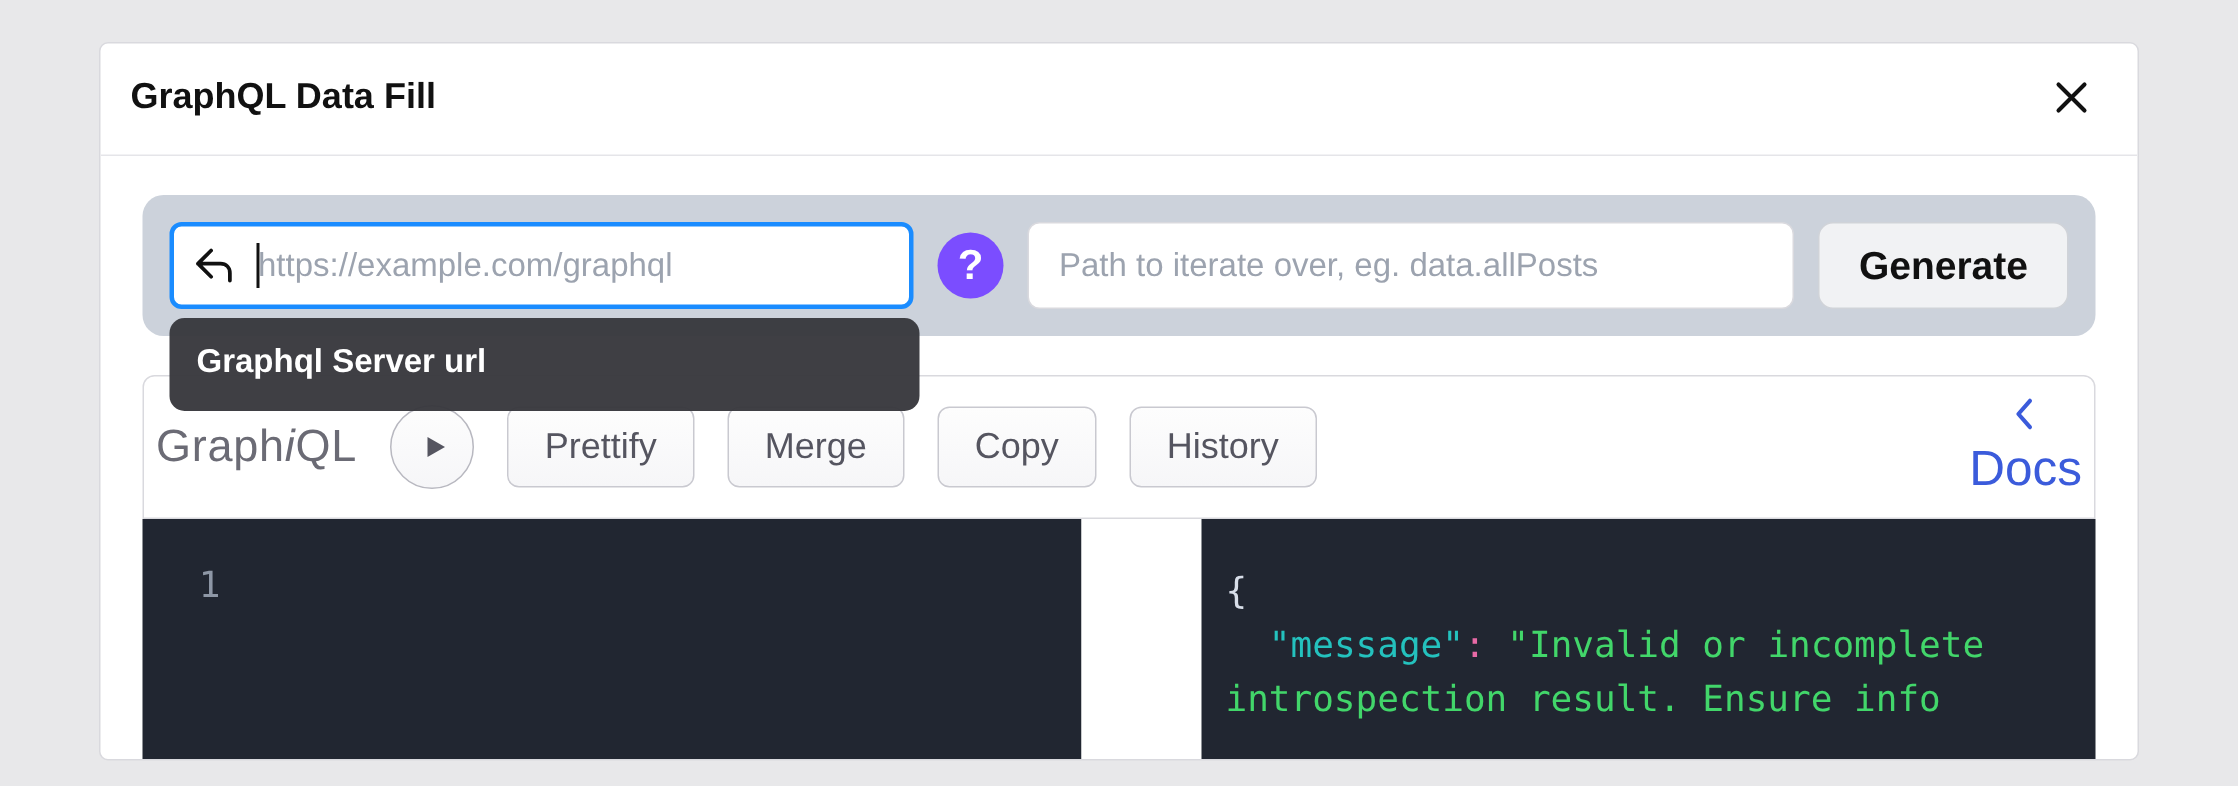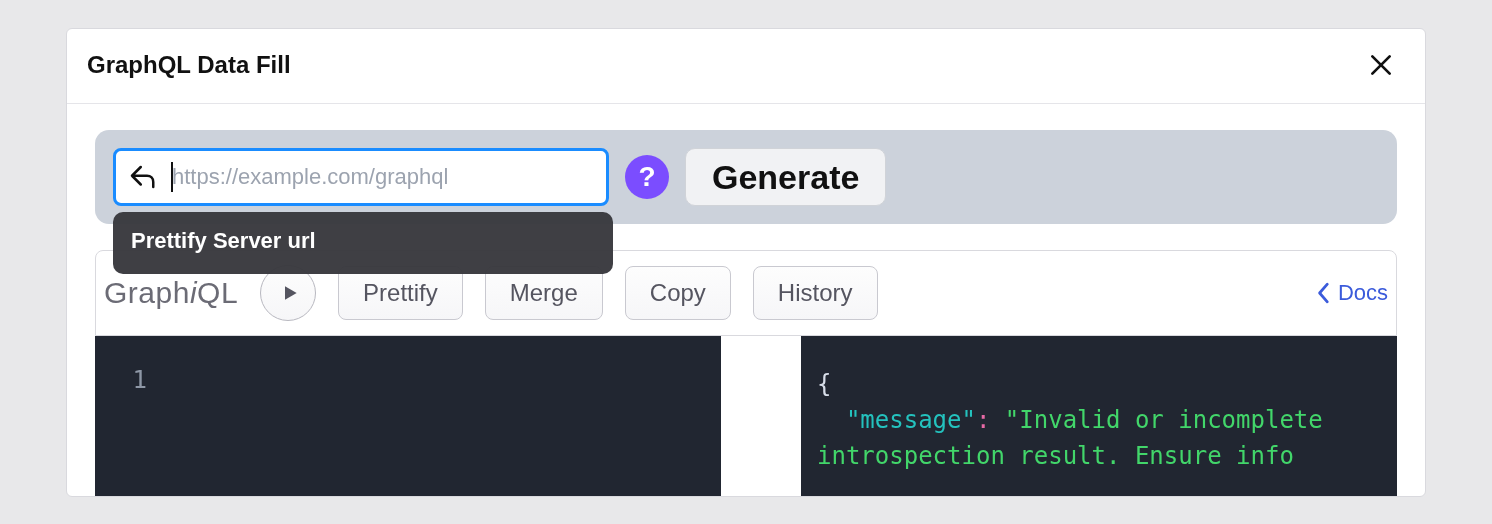--- a/index.html
+++ b/index.html
@@ -117,21 +117,21 @@
     color: #111;
     outline: none;
   }
   .path-input::placeholder { color: #9ca3af; }
   .generate-btn {
     height: 58px;
     padding: 0 26px;
     border-radius: 10px;
     background: #f1f2f4;
     border: 1px solid #d0d3d8;
-    font-size: 34px;
+    font-size: 26px;
     font-weight: 700;
     color: #111;
     cursor: pointer;
   }
   .tooltip {
     position: absolute;
     left: 0;
     top: 100%;
     margin-top: -16px;
     margin-left: 0;
@@ -195,26 +195,27 @@
     background: linear-gradient(#fdfdfd,#f6f6f8);
     font-size: 24px;
     color: #555560;
     cursor: pointer;
   }
   .docs-btn {
     margin-left: auto;
     display: flex;
     align-items: center;
     gap: 6px;
-    font-size: 22px;
+    font-size: 33px;
     font-weight: 500;
     color: #3b5bdb;
     background: none;
     border: none;
     cursor: pointer;
+    flex-direction: column;
   }
   .docs-btn svg { width: 16px; height: 22px; }
   .editor-row {
     display: flex;
     margin: 0 28px;
     gap: 0;
   }
   .editor-pane {
     background: #212631;
     color: #eaeaf0;
@@ -272,27 +273,28 @@
             </svg>
         </span>
         <span class="caret"></span>
         <input class="url-input" type="text" placeholder="https://example.com/graphql" style="">
       </div>
 
       <button class="help-btn">
         <span>?</span>
       </button>
 
+      <input class="path-input" type="text" placeholder="Path to iterate over, eg. data.allPosts" style="">
 
       <button class="generate-btn">Generate</button>
     </div>
 
     <div class="tooltip-wrap">
       <div class="tooltip">
-        <div class="tooltip-title">Prettify Server url</div>
+        <div class="tooltip-title">Graphql Server url</div>
       </div>
     </div>
   </div>
 
   <div class="graphiql-bar">
     <div class="graphiql-logo">
       <span>Graph</span><em>i</em><span>QL</span>
     </div>
     <button class="play-btn">
       <svg viewBox="0 0 24 24">

